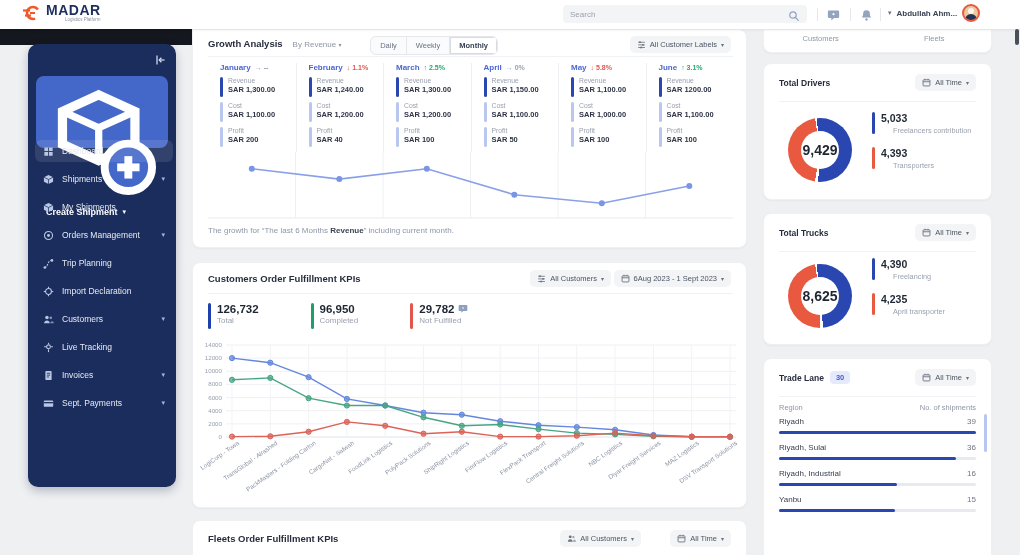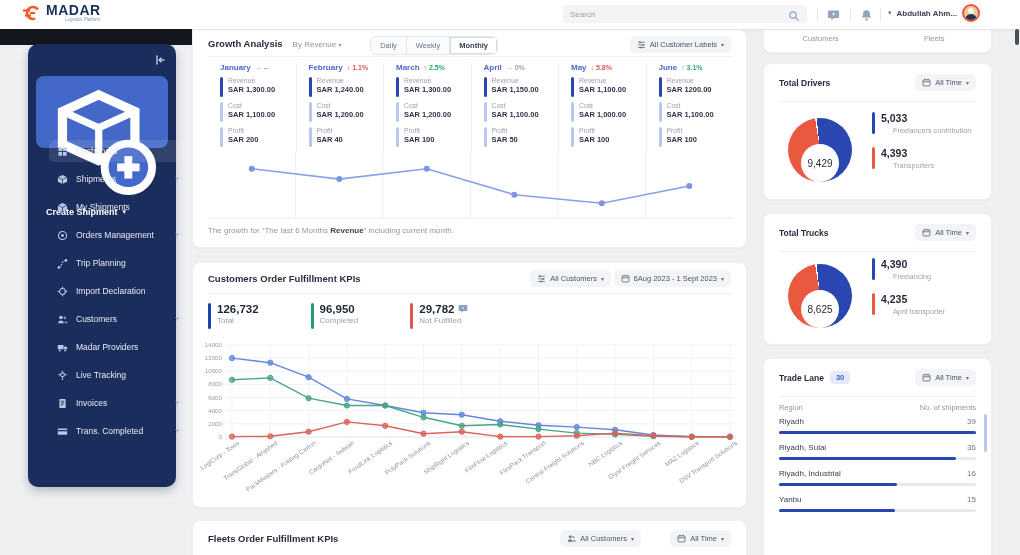--- a/index.html
+++ b/index.html
@@ -39,21 +39,21 @@
   
   #sidebar { position:absolute; left:28px; top:44px; width:148px; height:443px; background:#1b2d5c;
              border-radius:10px; z-index:20; box-shadow:0 4px 10px rgba(15,25,55,.25); }
   #collapse-btn { position:absolute; right:10px; top:8px; width:12px; height:12px; color:#cfd8ec; }
   #create-btn { position:absolute; left:8px; top:32px; width:132px; height:72px; background:#44f;
                 background:#4468ca; border-radius:8px; padding:9px 10px; cursor:pointer; }
   #create-ico { width:17px; height:17px; color:#fff; }
   #create-row { display:flex; align-items:center; gap:5px; margin-top:6px; }
   #create-label { font-size:9px; font-weight:600; color:#fff; }
   #create-caret { font-size:7px; color:#fff; }
-  #nav-list { position:absolute; left:21px; top:96px; width:138px; }
+  #nav-list { position:absolute; left:7px; top:96px; width:138px; }
   .nav-item { display:flex; align-items:center; gap:8px; height:22px; padding:0 8px; margin-bottom:6px;
               border-radius:6px; cursor:pointer; }
   .nav-item.active { background:rgba(255,255,255,.10); }
   .nav-ico { width:11px; height:11px; color:#b9c6e4; flex:none; display:flex; }
   .nav-ico svg { width:11px; height:11px; }
   .nav-label { font-size:8.5px; color:#e6eaf3; flex:1; white-space:nowrap; }
   .nav-caret { font-size:7px; color:#aab6d4; }
 
   
   .card { position:absolute; background:#fff; border-radius:8px; border:1px solid #eef0f3;
@@ -116,23 +116,23 @@
   
   #right-tabs { left:763px; top:29px; width:229px; height:24px; border-radius:0 0 8px 8px; display:flex; }
   .rtab { flex:1; text-align:center; font-size:7.5px; color:#8e96a6; padding-top:4px; cursor:pointer; }
   .rcard-title-row { position:absolute; left:15px; right:15px; top:10px; display:flex;
                      align-items:center; justify-content:space-between; }
   .rcard-title { font-size:8.5px; font-weight:700; color:#262d3d; display:flex; align-items:center; gap:6px; }
   .rcard-div { position:absolute; left:15px; right:15px; top:37px; height:1px; background:#f1f2f5; }
   #drivers-card { left:763px; top:63px; width:229px; height:137px; }
   #trucks-card { left:763px; top:213px; width:229px; height:132px; }
   .donut { position:absolute; width:64px; height:64px; border-radius:50%; }
-  .donut-hole { position:absolute; left:13px; top:26px; width:38px; height:38px; border-radius:50%;
+  .donut-hole { position:absolute; left:13px; top:13px; width:38px; height:38px; border-radius:50%;
                 background:#fff; display:flex; align-items:center; justify-content:center;
-                font-size:10px; font-weight:400; color:#1f2633; }
+                font-size:14px; font-weight:700; color:#1f2633; }
   #drivers-donut { left:24px; top:54px; }
   #trucks-donut { left:24px; top:50px; }
   .donut-legend { position:absolute; left:108px; width:112px; }
   #drivers-legend { top:48px; } #trucks-legend { top:44px; }
   .leg-item { display:flex; gap:6px; margin-bottom:12px; }
   .leg-bar { width:3px; height:22px; border-radius:2px; flex:none; }
   .leg-val { font-size:10.5px; font-weight:700; color:#1f2633; }
   .leg-label { font-size:7.3px; color:#9aa1af; margin-top:2px;padding-left:12px; }
 
   
@@ -286,31 +286,20 @@
               <path d="M1.1 10.2c.3-2.1 1.5-3.2 3.2-3.2s2.9 1.1 3.2 3.2z" fill="currentColor"></path>
               <path d="M7.9 10.2c.2-1.5 1-2.4 2-2.4s1.8.9 2 2.4z" fill="currentColor" opacity=".65"></path>
             </svg>
           </span>
           <span class="nav-label">Customers</span>
           <span class="nav-caret">▾</span>
         </div>
         <div class="nav-item">
           <span class="nav-ico">
             <svg viewBox="0 0 12 12">
-              <rect x="0.8" y="3.4" width="6.4" height="4.4" rx=".6" fill="currentColor"></rect>
-              <path d="M7.8 4.8h1.9l1.5 1.6v1.4H7.8z" fill="currentColor"></path>
-              <circle cx="3" cy="9.2" r="1.1" fill="currentColor"></circle>
-              <circle cx="8.9" cy="9.2" r="1.1" fill="currentColor"></circle>
-            </svg>
-          </span>
-          <span class="nav-label">Madar Providers</span>
-        </div>
-        <div class="nav-item">
-          <span class="nav-ico">
-            <svg viewBox="0 0 12 12">
               <circle cx="6" cy="5.2" r="2.1" fill="none" stroke="currentColor" stroke-width="1.2"></circle>
               <line x1="6" y1="0.9" x2="6" y2="2.4" stroke="currentColor" stroke-width="1.2"></line>
               <line x1="6" y1="8" x2="6" y2="11" stroke="currentColor" stroke-width="1.2"></line>
               <line x1="1.2" y1="5.2" x2="3.2" y2="5.2" stroke="currentColor" stroke-width="1.2"></line>
               <line x1="8.8" y1="5.2" x2="10.8" y2="5.2" stroke="currentColor" stroke-width="1.2"></line>
             </svg>
           </span>
           <span class="nav-label">Live Tracking</span>
         </div>
         <div class="nav-item">
@@ -325,21 +314,21 @@
           <span class="nav-label">Invoices</span>
           <span class="nav-caret">▾</span>
         </div>
         <div class="nav-item">
           <span class="nav-ico">
             <svg viewBox="0 0 12 12">
               <rect x="0.9" y="2.8" width="10.2" height="6.8" rx="1" fill="currentColor"></rect>
               <rect x="0.9" y="4.4" width="10.2" height="1.4" fill="#1b2d5c"></rect>
             </svg>
           </span>
-          <span class="nav-label">Trans. Completed</span>
+          <span class="nav-label">Sept. Payments</span>
           <span class="nav-caret">▾</span>
         </div>
       </div>
   </div>
 
   <div class="card" id="growth-card">
     <div id="growth-head">
       <span class="sec-title">Growth Analysis</span>
       <span id="by-revenue"><span>By Revenue</span> <span class="caret">▾</span></span>
     </div>

